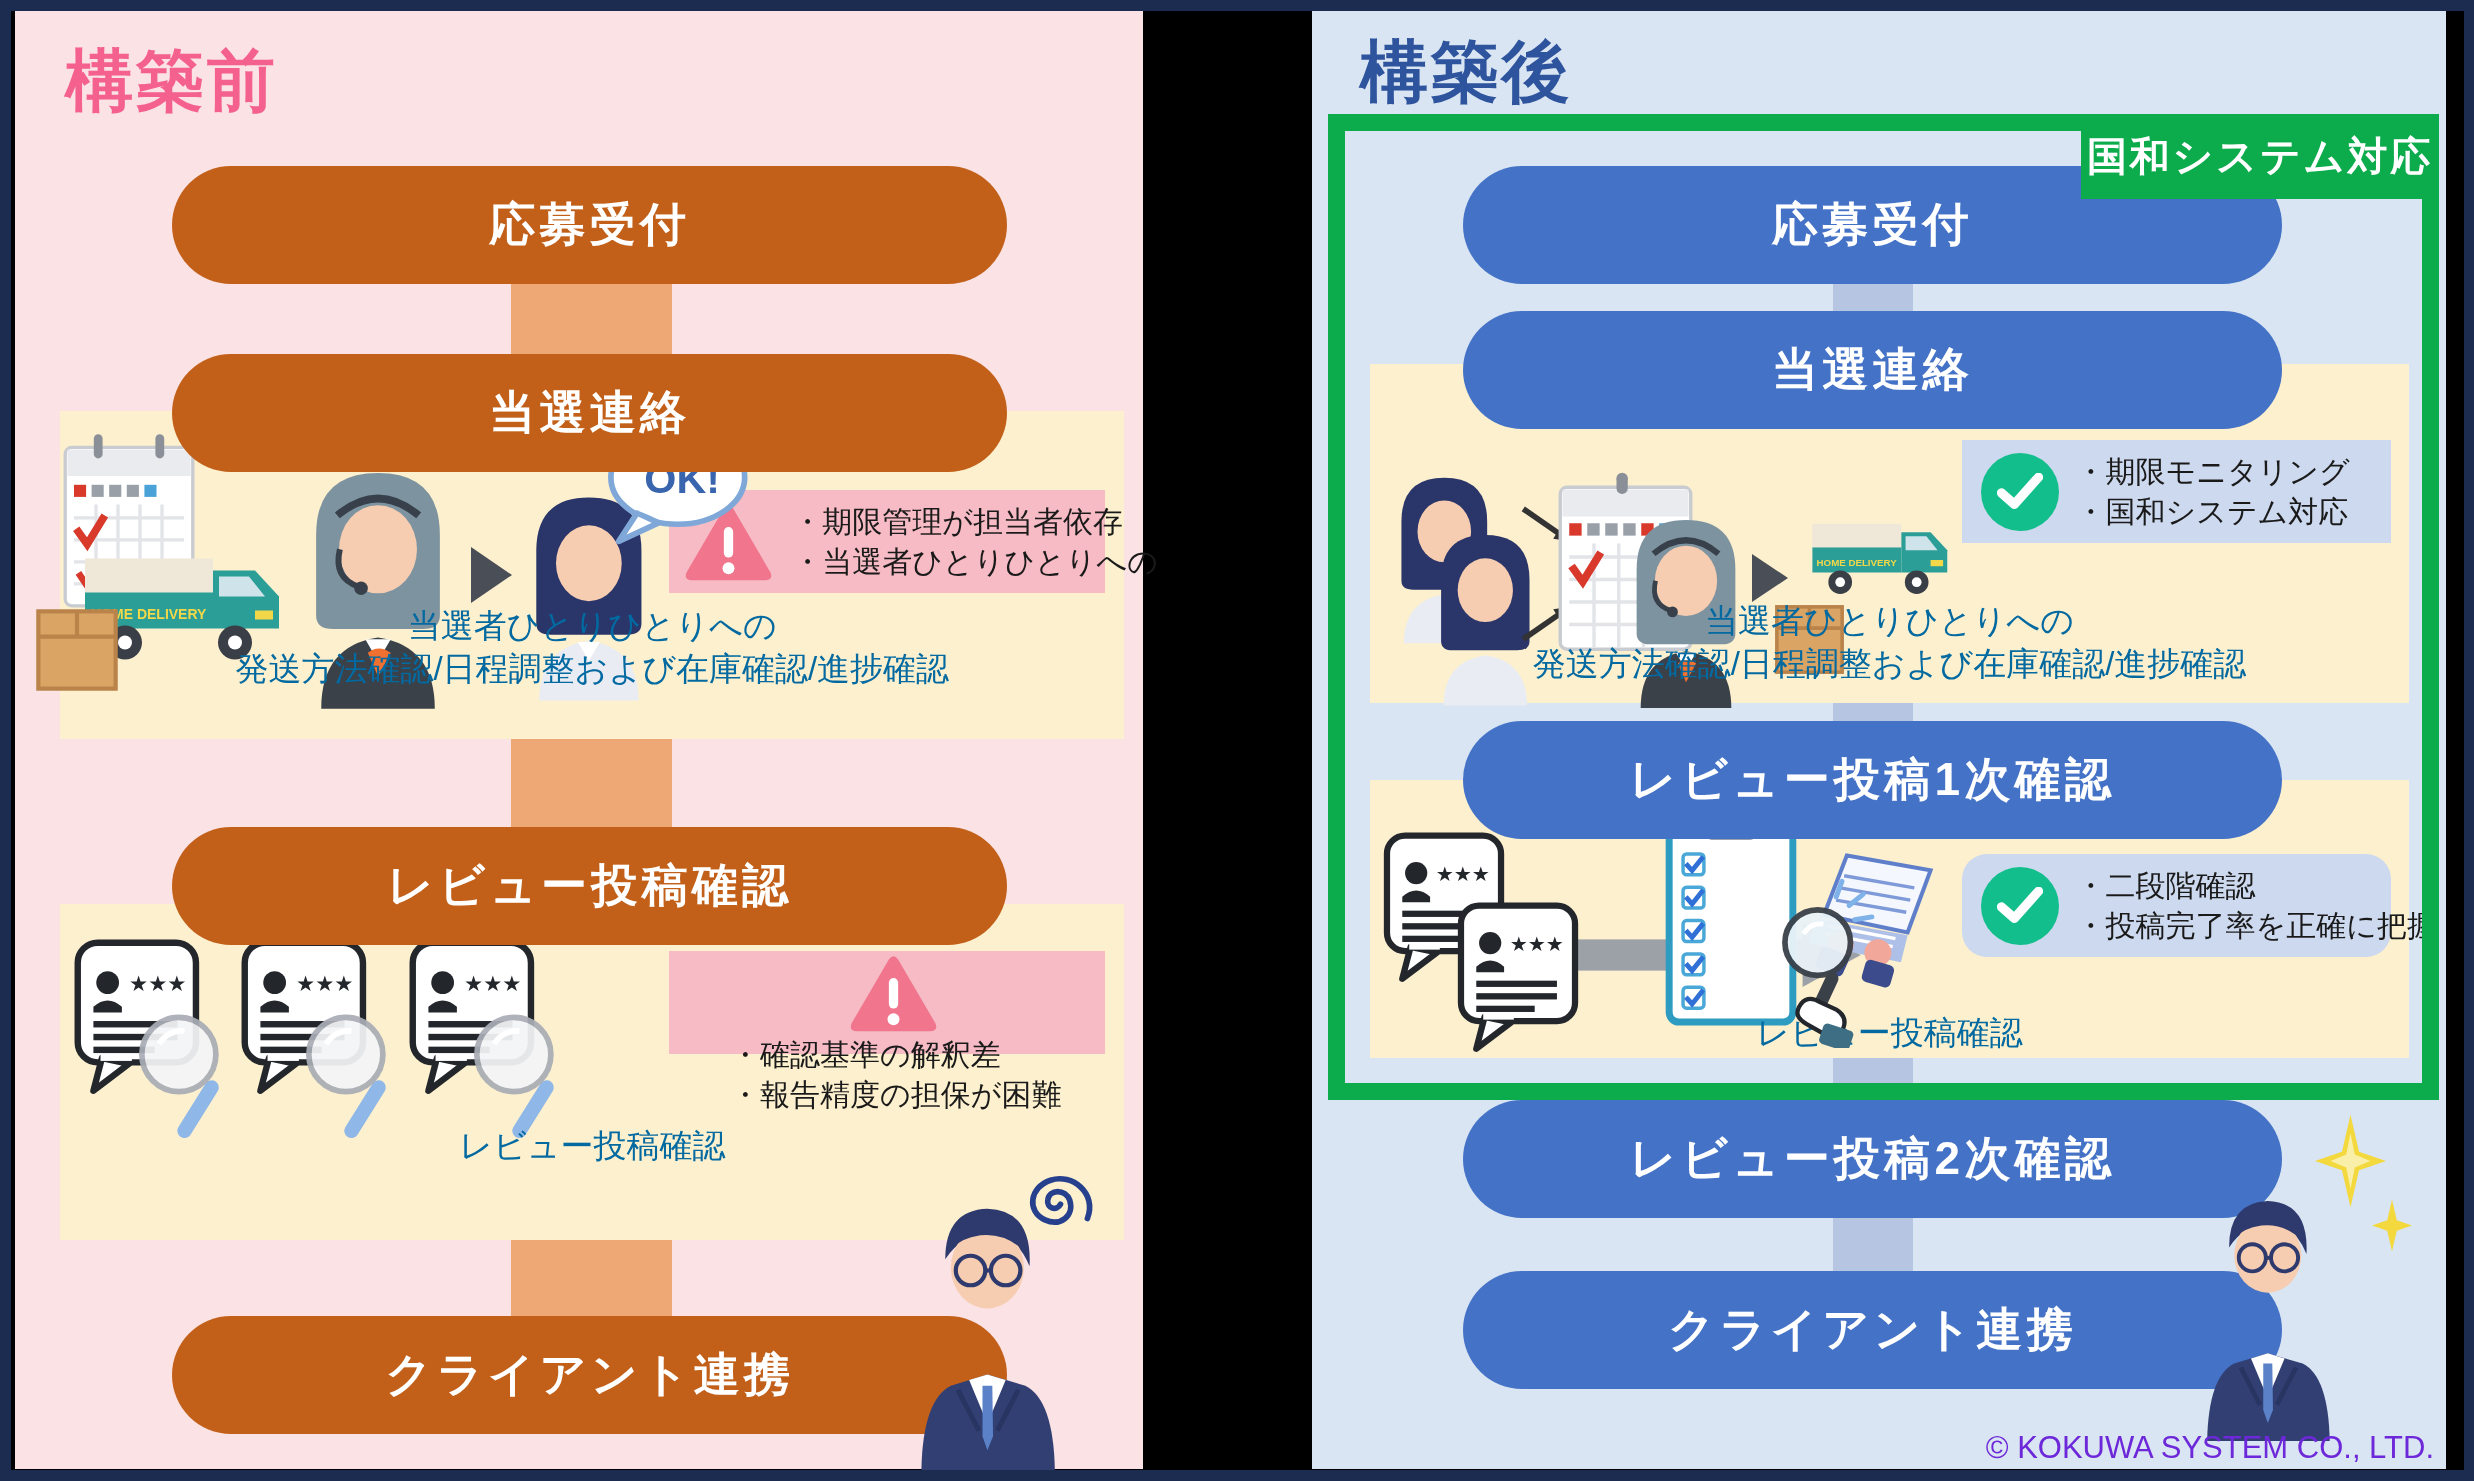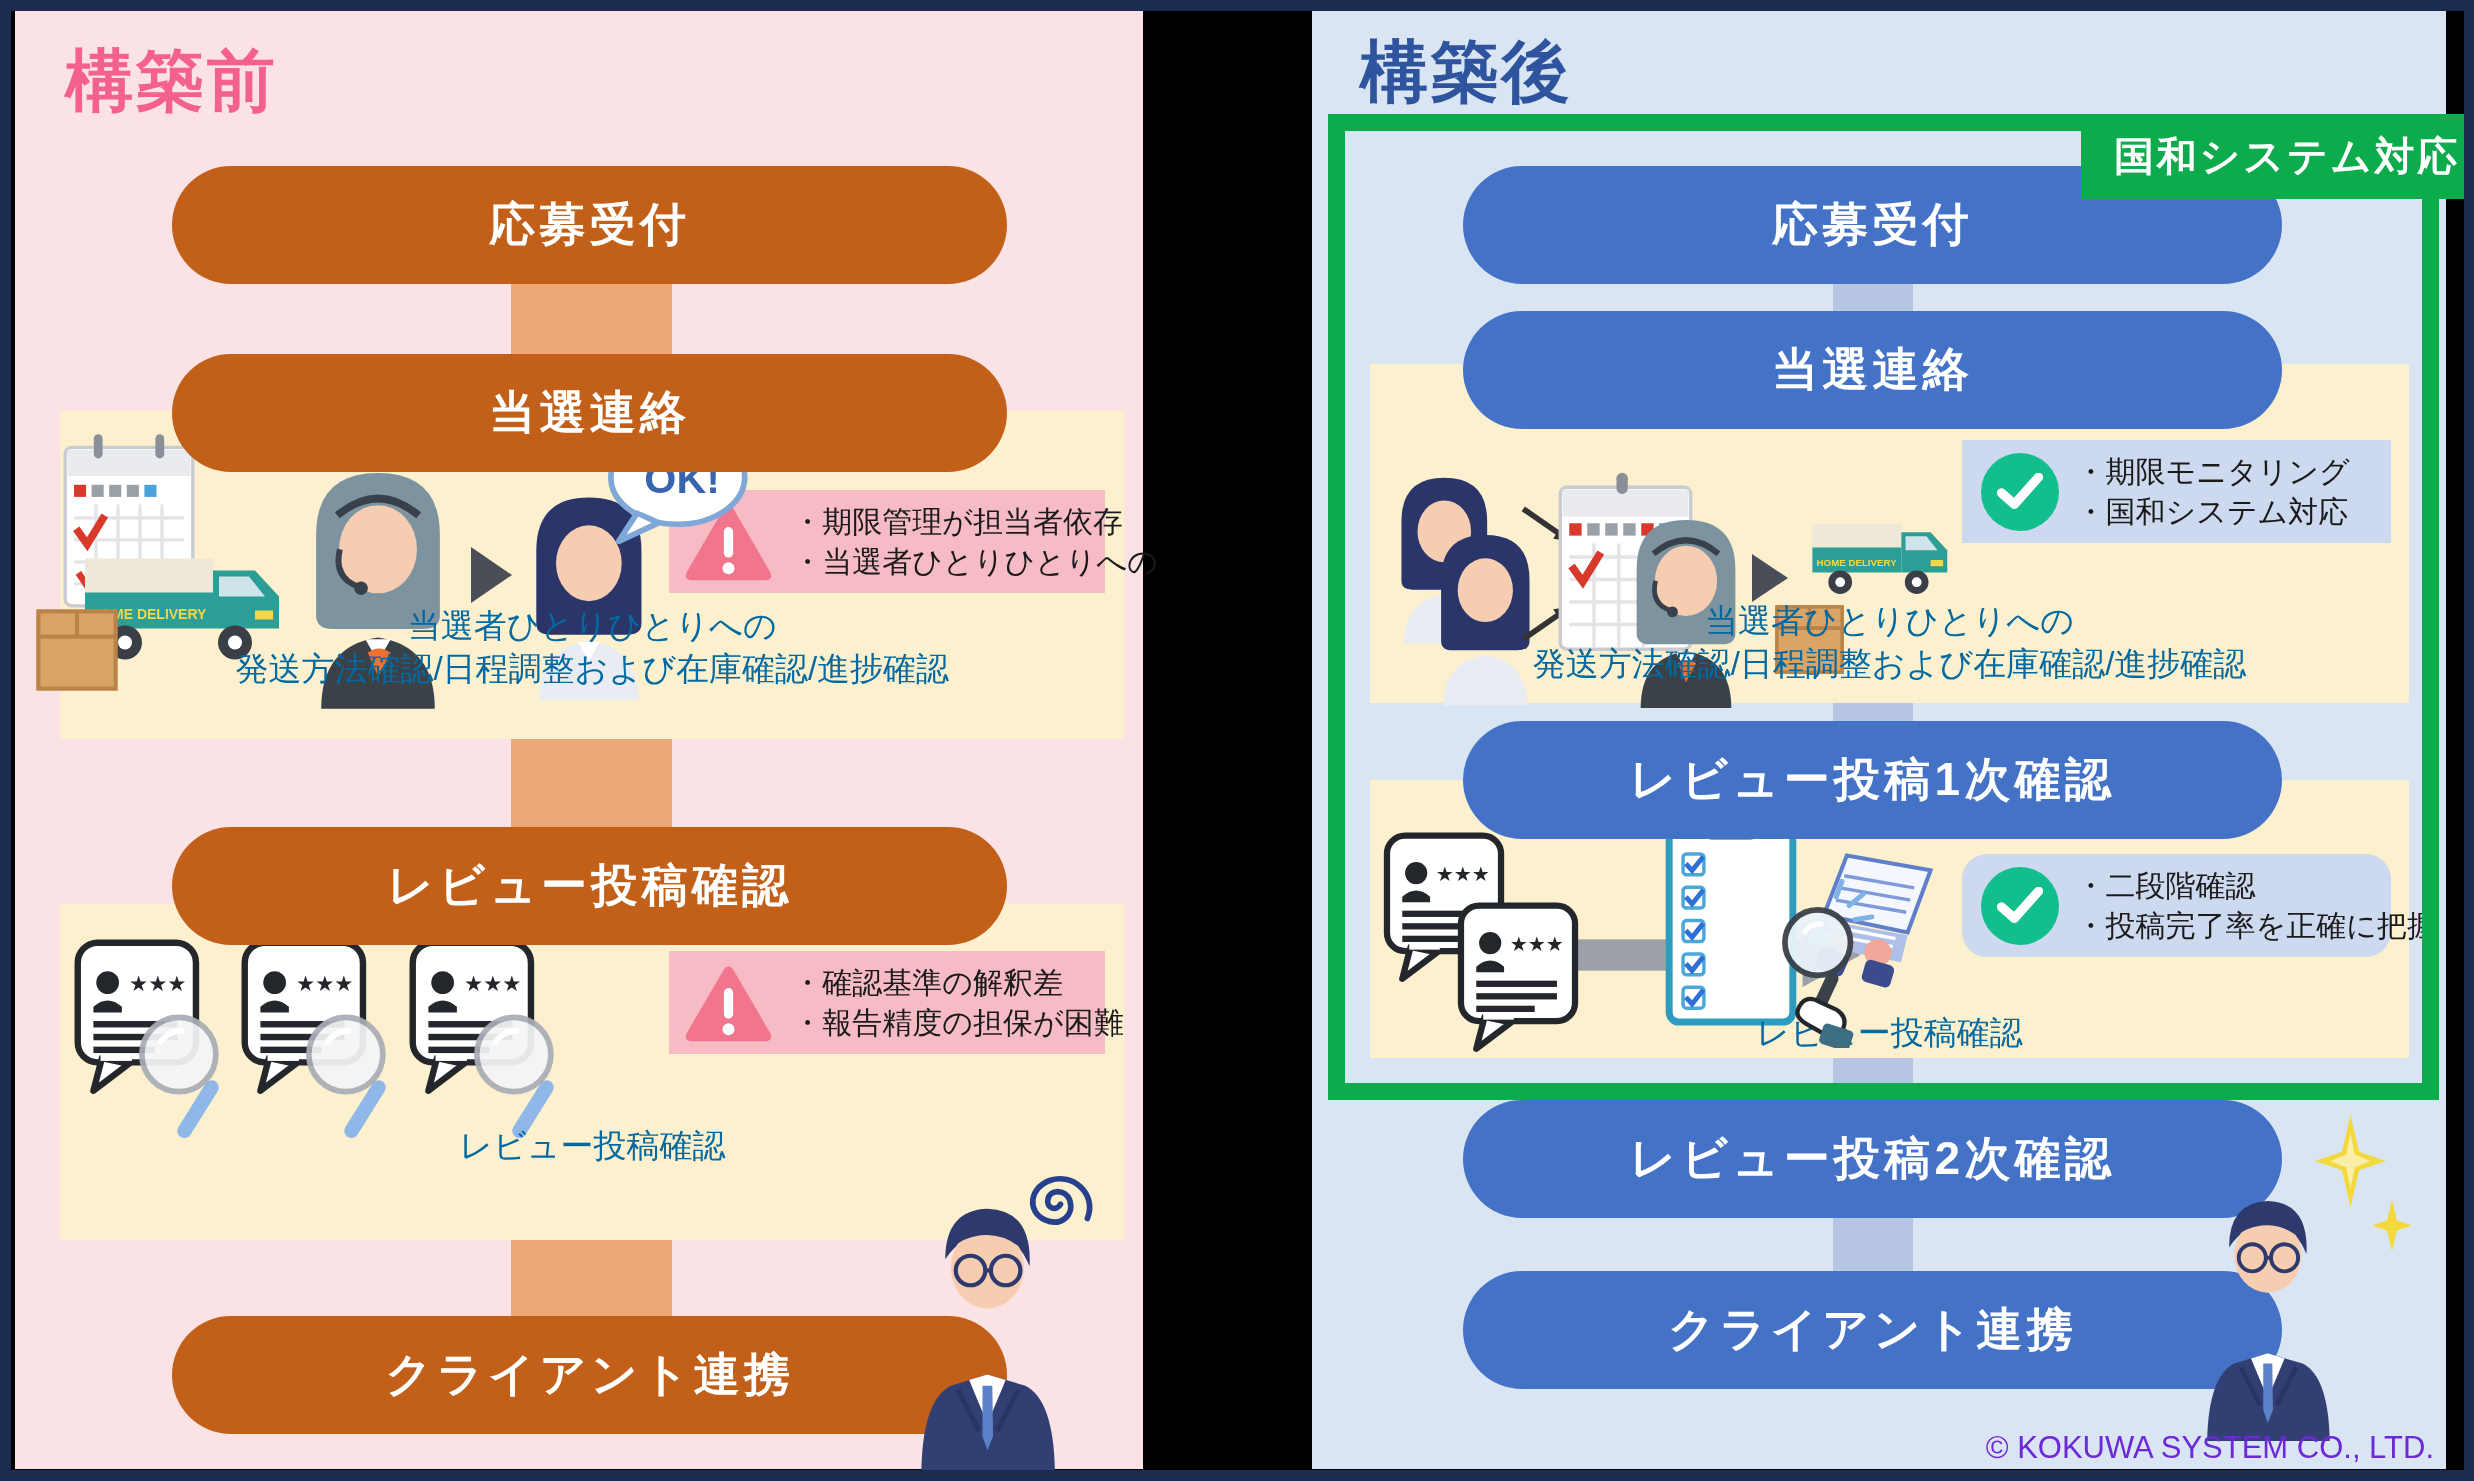--- a/index.html
+++ b/index.html
@@ -16,21 +16,21 @@
   .conn{position:absolute;z-index:5;}
   .conn.orange{background:#EDA876;left:496px;width:161px;}
   .conn.blue{background:#B5C5E2;left:521px;width:80px;}
   .ybox{position:absolute;background:#FCF0CE;z-index:10;}
   .warn{position:absolute;background:#F6BBC4;z-index:12;display:flex;align-items:center;}
   .lav{position:absolute;background:#CDD9EE;z-index:12;display:flex;align-items:center;}
   .note-lines{margin-left:17px;}
   .note-line{font-size:30px;color:#1A1A1A;line-height:40px;white-space:nowrap;}
   .caption{position:absolute;text-align:center;font-size:33px;color:#0369a1;line-height:43px;z-index:14;}
   .greenframe{position:absolute;border:17px solid #0CAB4C;z-index:20;pointer-events:none;box-sizing:border-box;}
-  .badge{position:absolute;background:#0CAB4C;color:#fff;font-size:40px;font-weight:bold;display:flex;align-items:center;justify-content:center;letter-spacing:2.8px;z-index:40;padding-left:27px;}
+  .badge{position:absolute;background:#0CAB4C;color:#fff;font-size:40px;font-weight:bold;display:flex;align-items:center;justify-content:center;letter-spacing:2.8px;z-index:40;}
   .ill{position:absolute;z-index:13;}
   .tri-arrow{position:absolute;width:0;height:0;border-top:28.5px solid transparent;border-bottom:28.5px solid transparent;border-left:41px solid #4A4F57;z-index:13;}
   .checkcircle{width:78px;height:78px;border-radius:50%;background:#12BE8C;flex:0 0 auto;margin-left:18.5px;display:flex;align-items:center;justify-content:center;}
   .copyright{position:absolute;font-size:31px;color:#6d28d9;text-align:right;z-index:40;}
 </style>
 </head>
 <body>
 
 <div class="canvas">
 
@@ -166,21 +166,21 @@
       <rect x="30" y="118" width="118" height="9" fill="#23262B"></rect>
         <rect x="30" y="136" width="118" height="9" fill="#23262B"></rect>
         <rect x="30" y="154" width="86" height="9" fill="#23262B"></rect>
       <g>
         <rect x="168" y="196" width="20" height="92" rx="10" transform="rotate(32 178 240)" fill="#8FB7E8"></rect>
         <circle cx="150" cy="165" r="52" fill="#F4F5F7" opacity="0.93" stroke="#A9ADB5" stroke-width="8"></circle>
         <path d="M122 150 Q136 130 158 132" stroke="#fff" stroke-width="8" fill="none"></path>
       </g>
     </svg>
 
-    <div class="warn" style="left:654px;top:940px;width:436px;height:103px;">
+    <div class="warn" style="left:654px;top:940px;width:436px;height:103px;flex-direction:column;">
       <svg width="93" height="84" viewBox="0 0 140 125" style="margin-left:13px;flex:0 0 auto;">
         <path d="M63 12 Q70 2 77 12 L133 108 Q138 120 125 120 L15 120 Q2 120 7 108 Z" fill="#F0758D"></path>
         <rect x="63" y="40" width="14" height="46" rx="7" fill="#fff"></rect>
         <circle cx="70" cy="102" r="9" fill="#fff"></circle>
       </svg>
       <div class="note-lines">
         <div class="note-line">・確認基準の解釈差</div>
         <div class="note-line">・報告精度の担保が困難</div>
       </div>
     </div>

